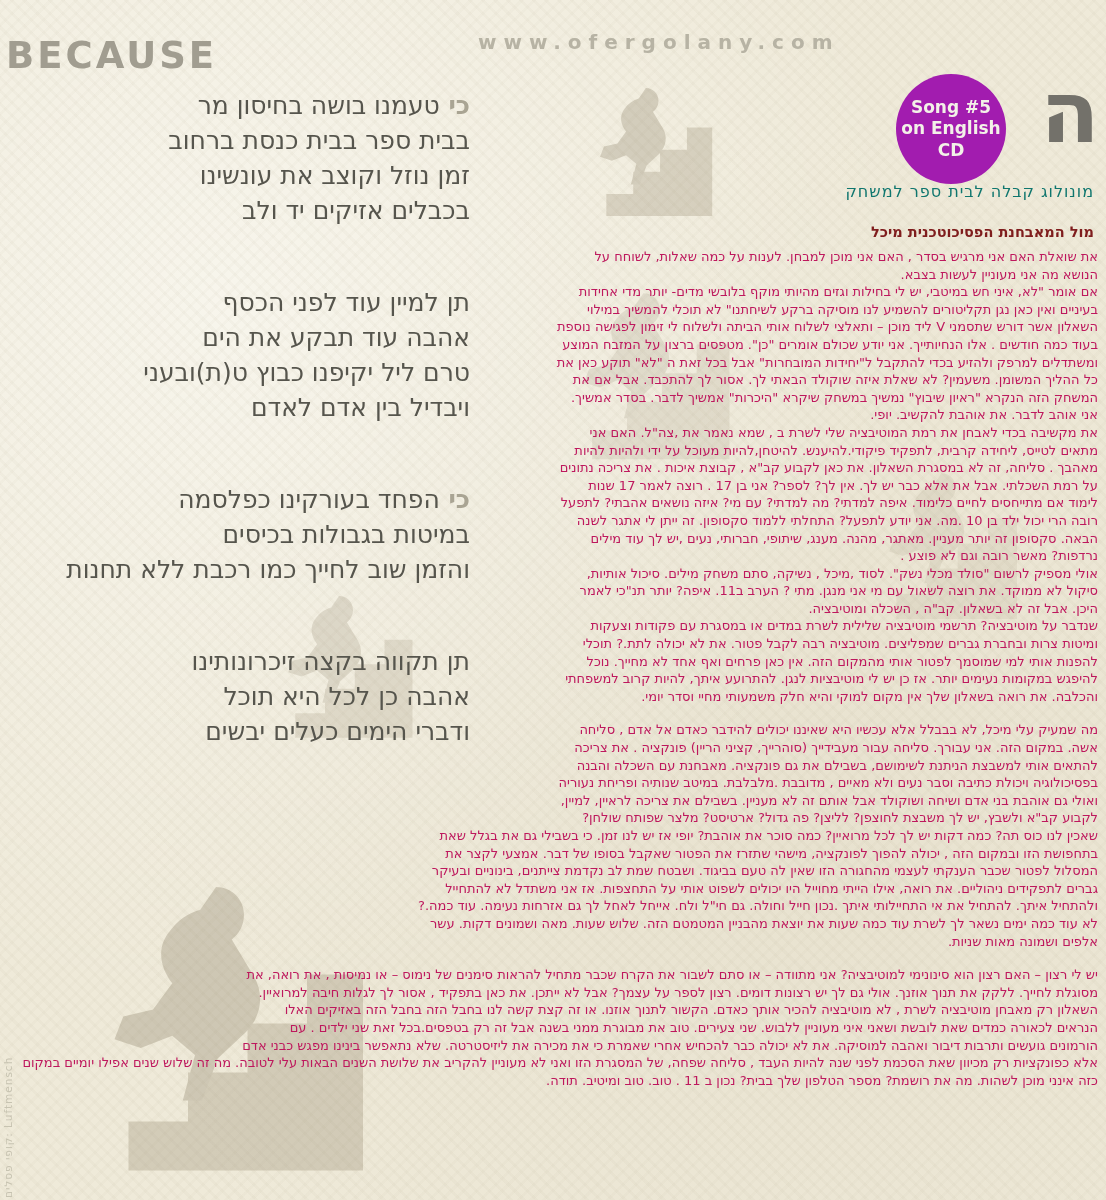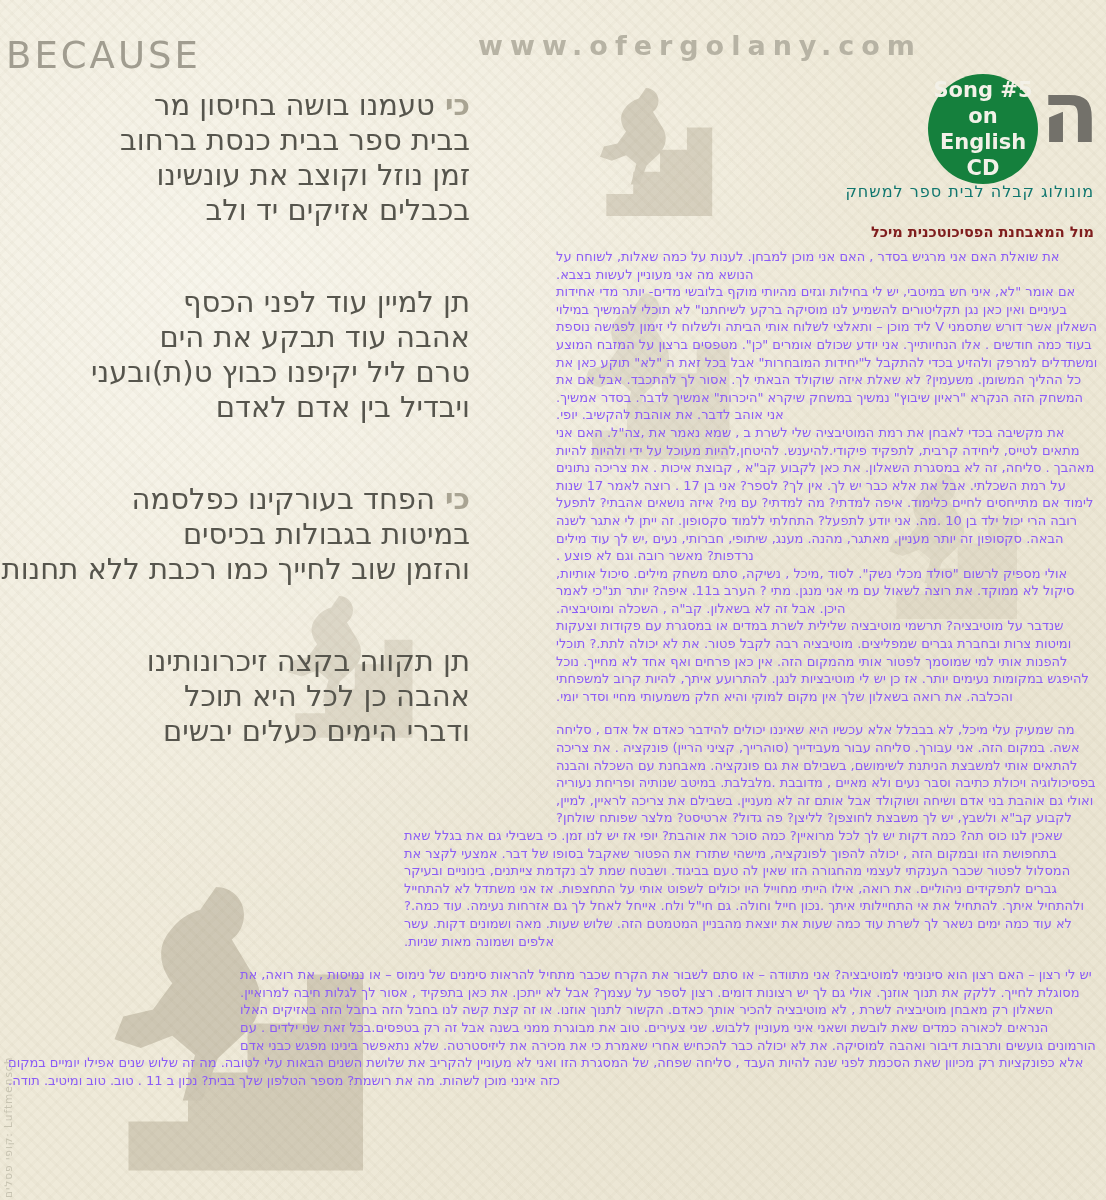--- a/index.html
+++ b/index.html
@@ -12,56 +12,56 @@
   .paper-texture{
     position:absolute;inset:0;pointer-events:none;
     background:
       repeating-linear-gradient(45deg, rgba(160,150,120,.05) 0 3px, rgba(255,255,255,0) 3px 9px),
       repeating-linear-gradient(-45deg, rgba(160,150,120,.04) 0 3px, rgba(255,255,255,0) 3px 9px),
       radial-gradient(ellipse at 20% 25%, rgba(255,255,252,.55) 0%, rgba(255,255,252,0) 55%),
       radial-gradient(ellipse at 75% 70%, rgba(170,155,120,.10) 0%, rgba(170,155,120,0) 60%);
   }
   .title-en{
     position:absolute;left:6px;top:34px;
-    font-size:37px;font-weight:normal;letter-spacing:3px;color:#a19d90;
+    font-size:37px;font-weight:bold;letter-spacing:3px;color:#a19d90;
   }
   .website{
     position:absolute;left:478px;top:30px;
-    font-size:27px;font-weight:bold;letter-spacing:7px;color:#b7b3a4;
+    font-size:20px;font-weight:bold;letter-spacing:7px;color:#b7b3a4;
   }
   .badge{
-    position:absolute;left:928px;top:74px;width:110px;height:110px;border-radius:50%;
-    background:#15803d;display:flex;align-items:center;justify-content:center;text-align:center;
-    color:#f3f1e8;font-size:21px;line-height:1.25;font-weight:bold;
+    position:absolute;left:896px;top:74px;width:110px;height:110px;border-radius:50%;
+    background:#a21caf;display:flex;align-items:center;justify-content:center;text-align:center;
+    color:#f3f1e8;font-size:17px;line-height:1.25;font-weight:bold;
   }
   .heh{
     position:absolute;left:1035px;top:62px;width:70px;
     font-size:86px;font-weight:bold;color:#73716a;text-align:center;
   }
   .subtitle-faded{
     position:absolute;right:12px;top:182px;direction:rtl;
     font-size:16px;color:#0f766e;letter-spacing:1px;
   }
   .subtitle-bold{
     position:absolute;right:12px;top:224px;direction:rtl;
     font-size:14.5px;font-weight:bold;color:#7f1d1d;
   }
   
   .lyrics{
     position:absolute;right:636px;top:88px;width:470px;
     direction:rtl;text-align:right;color:#56554d;
-    font-size:29px;line-height:35px;font-weight:500;
+    font-size:25px;line-height:35px;font-weight:500;
   }
   .stanza{margin:0 0 0 0;}
   .stanza + .stanza{margin-top:57px;}
   .stanza .ki{color:#a9a493;font-weight:bold;}
   
   .prose{
     position:absolute;left:8px;right:8px;top:248px;bottom:4px;
-    direction:rtl;text-align:left;color:#8b5cf6;
+    direction:rtl;text-align:right;color:#be185d;
     font-size:13px;line-height:17.6px;
   }
   .prose .sp{float:left;clear:left;}
   .sp1{width:548px;height:562px;}
   .sp2{width:396px;height:130px;}
   .sp3{width:232px;height:100px;}
   .prose p{margin:0;}
   .prose p.gap{margin-top:16px;}
   
   .vcredit{

